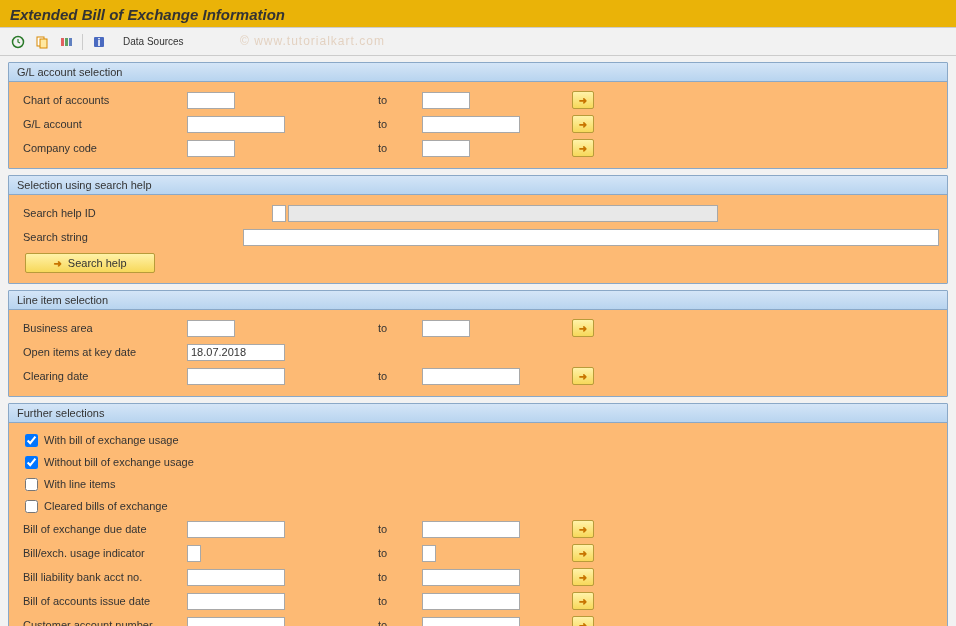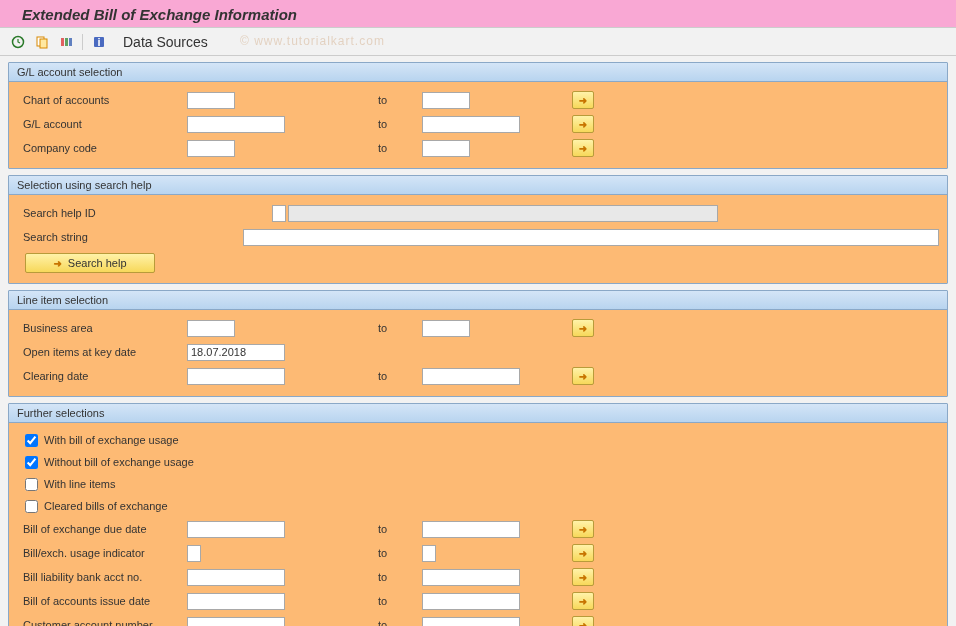--- a/index.html
+++ b/index.html
@@ -1,23 +1,23 @@
 <!DOCTYPE html>
 <html><head>
   <meta charset="utf-8">
   <style>
     * { box-sizing: border-box; margin: 0; padding: 0; font-family: Arial, sans-serif; font-size: 11px; }
     body { background: #f2f2f2; width: 956px; height: 626px; overflow: hidden; }
     
-    .title-bar { background: #f9a8d4; padding: 6px 10px 4px 22px; border-bottom: 1px solid #ccc; }
+    .title-bar { background: #eab308; padding: 6px 10px 4px 10px; border-bottom: 1px solid #ccc; }
     .title-bar h1 { font-size: 15px; font-style: italic; font-weight: bold; color: #333; }
     
     .toolbar-row { background: #f2f2f2; padding: 4px 8px; border-bottom: 1px solid #ccc; display: flex; align-items: center; gap: 4px; height: 28px; }
     .tb-icon { width: 20px; height: 20px; display: inline-flex; align-items: center; justify-content: center; border: 1px solid transparent; border-radius: 2px; cursor: pointer; }
-    .tb-text { font-size: 14px; color: #333; margin-left: 4px; cursor: pointer; padding: 2px 6px; }
+    .tb-text { font-size: 10px; color: #333; margin-left: 4px; cursor: pointer; padding: 2px 6px; }
     .tb-sep { width: 1px; height: 16px; background: #ccc; margin: 0 2px; }
     
     .content { padding: 6px 8px; background: #f2f2f2; }
     
     .group { margin-bottom: 6px; border: 1px solid #8aa8c7; border-radius: 1px; overflow: hidden; }
     .group-header { background: linear-gradient(to bottom, #d4e5f7, #b8d4ef); padding: 3px 8px; font-size: 11px; color: #333; border-bottom: 1px solid #8aa8c7; }
     .group-body { background: #fdba74; padding: 6px 0 8px 0; }
     
     .row { display: flex; align-items: center; height: 24px; padding: 0 8px; }
     .row .lbl { width: 170px; font-size: 11px; color: #333; padding-left: 6px; }

